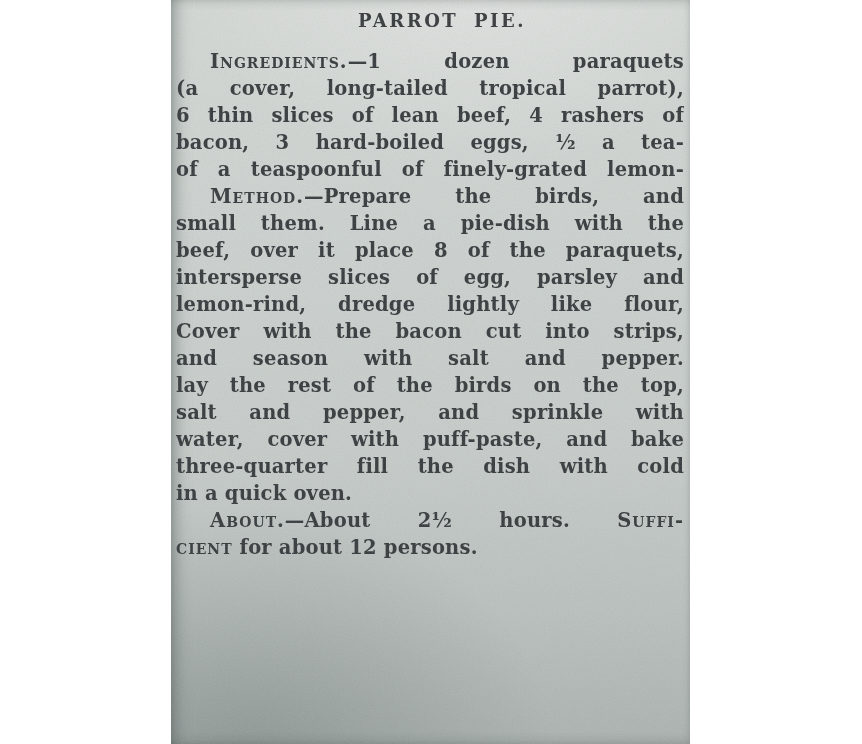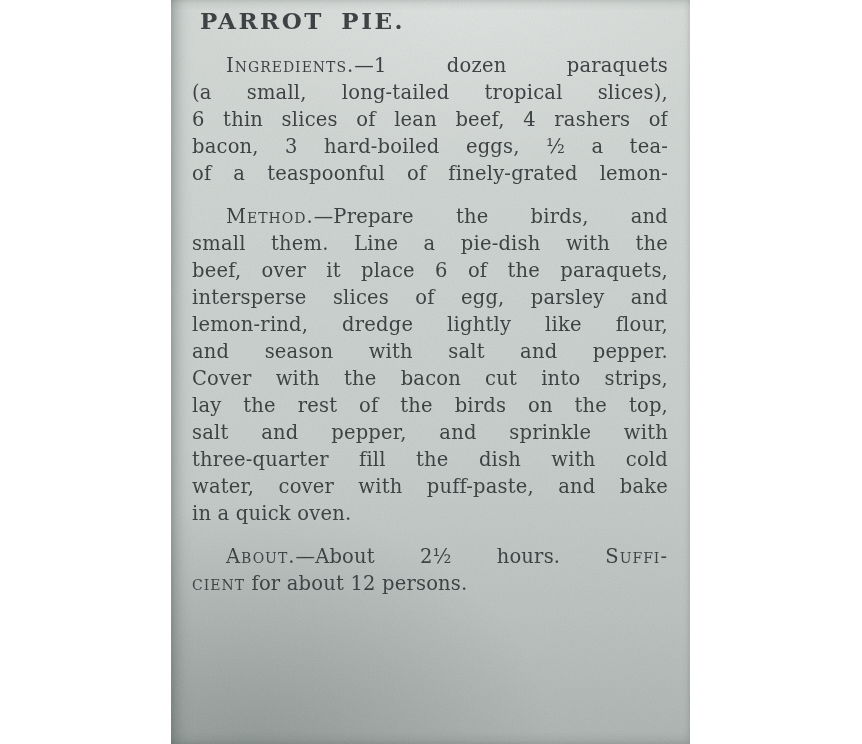--- a/index.html
+++ b/index.html
@@ -48,29 +48,30 @@
   }
   .text {
     position: absolute;
     left: 5px;
     right: 6px;
     top: 4px;
     color: var(--ink, #34383a);
     filter: blur(0.5px);
   }
   .title {
-    font-size: 23px;
+    font-size: 18px;
     font-weight: bold;
     letter-spacing: 2.5px;
     word-spacing: 7px;
     line-height: 30px;
     margin: 2px 0 12px 24px;
     white-space: nowrap;
+    text-align: center;
   }
-  .para { margin: 16px; }
+  .para { margin: 0; font-weight: bold; }
   .line {
     font-size: 19.5px;
     line-height: 27px;
     height: 27px;
     letter-spacing: 0.2px;
     text-align: justify;
     text-align-last: justify;
     overflow: hidden;
   }
   .line.nojust { text-align-last: left; }
@@ -83,37 +84,37 @@
 </head>
 <body>
 
 <div id="root" style="--bg: #ffffff; --paper-top: #d3d8d5; --paper-mid: #c6ccc9; --paper-bottom: #abb2b0; --ink: #34383a;">
   <div class="photo">
     <div class="text">
       <div class="title">PARROT PIE.</div>
       <div id="paragraphs">
           <div class="para">
             <div class="line indent"><span class="sc">Ingredients.</span>—1 dozen paraquets</div>
-            <div class="line">(a small, long-tailed tropical slices),</div>
+            <div class="line">(a cover, long-tailed tropical parrot),</div>
             <div class="line">6 thin slices of lean beef, 4 rashers of</div>
             <div class="line">bacon, 3 hard-boiled eggs, ½ a tea-</div>
             <div class="line">of a teaspoonful of finely-grated lemon-</div>
           </div>
           <div class="para">
             <div class="line indent"><span class="sc">Method.</span>—Prepare the birds, and</div>
             <div class="line">small them. Line a pie-dish with the</div>
-            <div class="line">beef, over it place 6 of the paraquets,</div>
+            <div class="line">beef, over it place 8 of the paraquets,</div>
             <div class="line">intersperse slices of egg, parsley and</div>
             <div class="line">lemon-rind, dredge lightly like flour,</div>
+            <div class="line">Cover with the bacon cut into strips,</div>
             <div class="line">and season with salt and pepper.</div>
-            <div class="line">Cover with the bacon cut into strips,</div>
             <div class="line">lay the rest of the birds on the top,</div>
             <div class="line">salt and pepper, and sprinkle with</div>
+            <div class="line">water, cover with puff-paste, and bake</div>
             <div class="line">three-quarter fill the dish with cold</div>
-            <div class="line">water, cover with puff-paste, and bake</div>
             <div class="line nojust">in a quick oven.</div>
           </div>
           <div class="para">
             <div class="line indent"><span class="sc">About.</span>—About 2½ hours. <span class="sc">Suffi-</span></div>
             <div class="line nojust"><span class="sc">cient</span> for about 12 persons.</div>
           </div>
         </div>
     </div>
     <svg class="grain" xmlns="http://www.w3.org/2000/svg">
       <filter id="noiseF">

